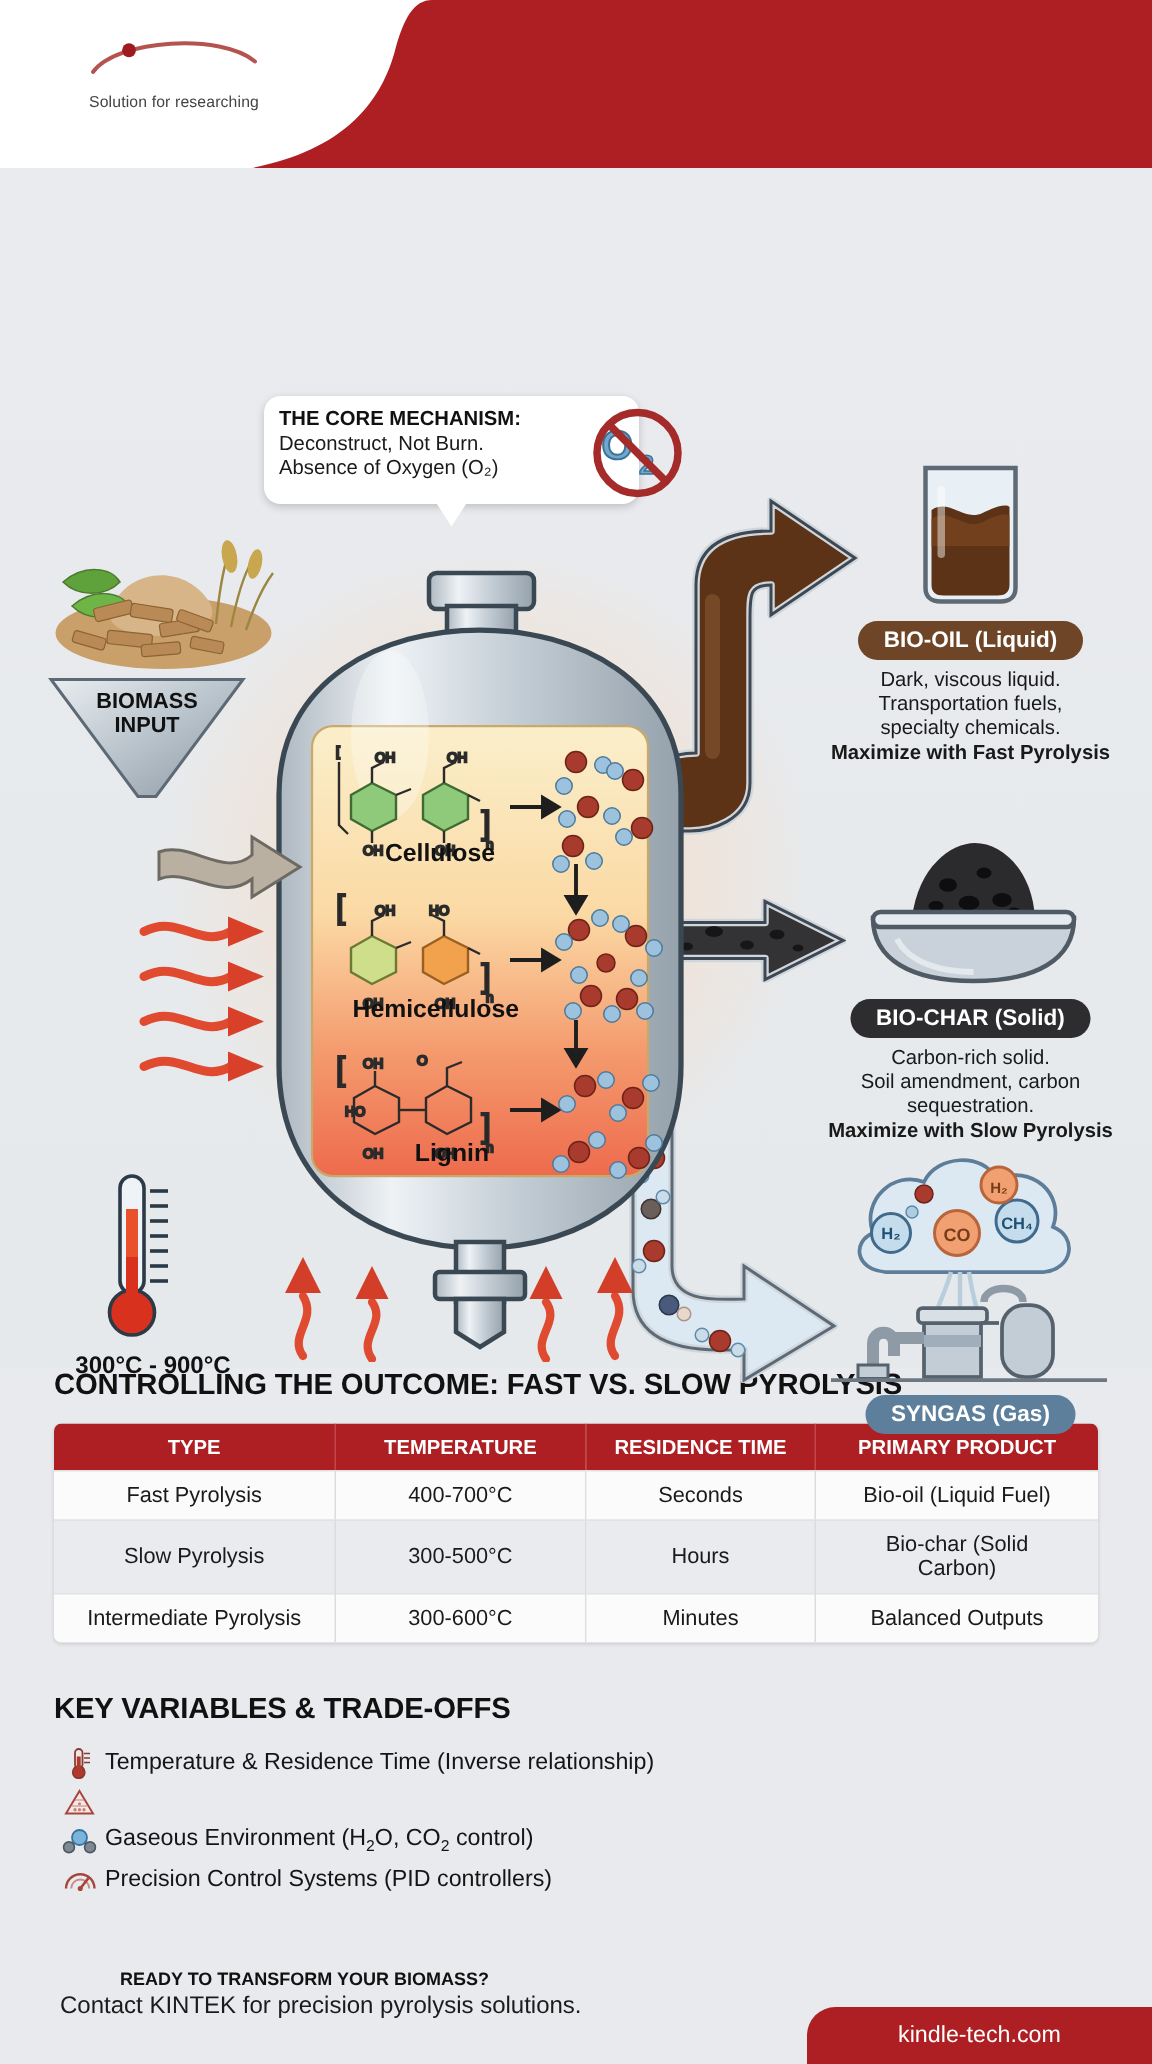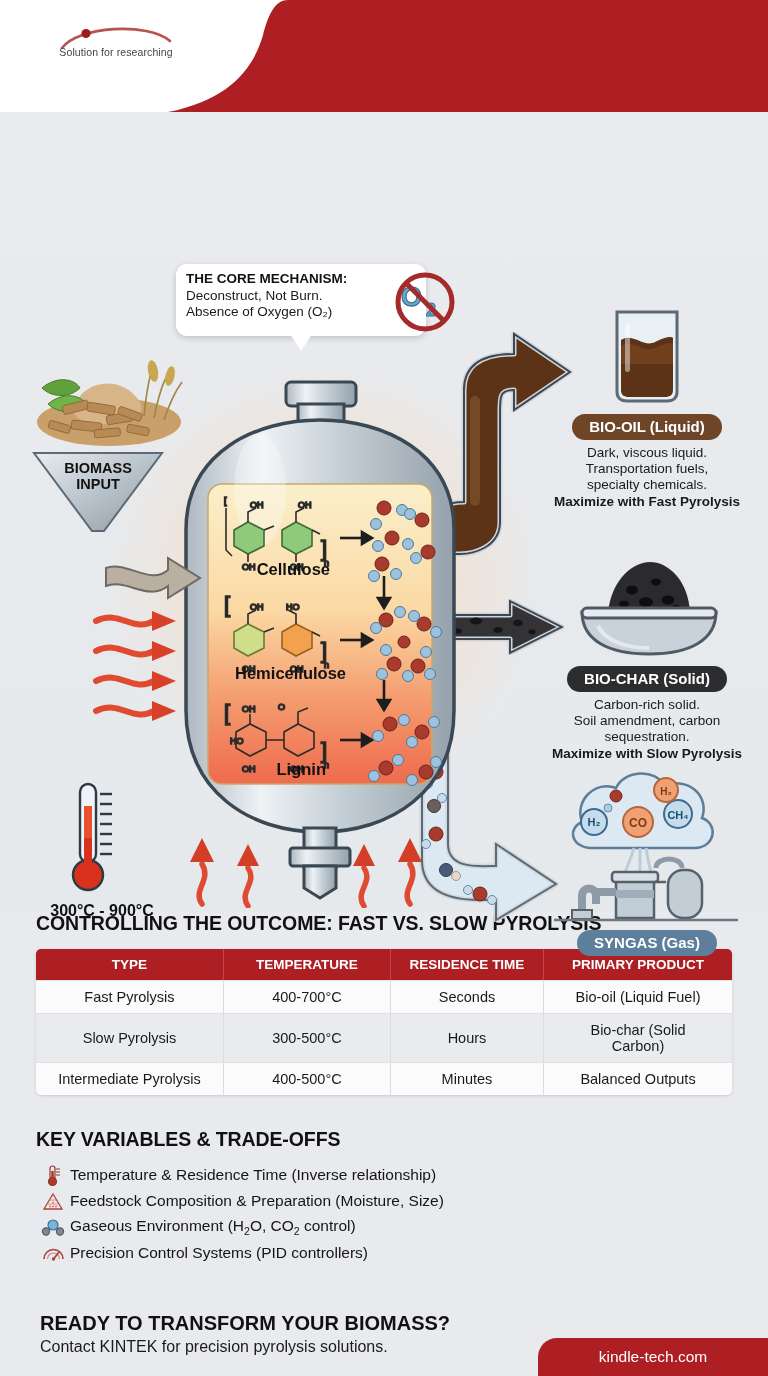--- a/index.html
+++ b/index.html
@@ -20,21 +20,21 @@
     clip-path: path("M 120 0 L 600 0 L 600 112 L 0 112 C 60 100 85 70 95 35 C 101 12 108 0 120 0 Z");
   }
   .header-title {
     position: absolute; left: 215px; top: 18px; width: 545px;
     color: #fff; font-size: 31px; font-weight: bold; line-height: 1.18;
     letter-spacing: .2px; text-align: center;
   }
   .logo-wrap { position: absolute; left: 36px; top: 24px; width: 160px; text-align: center; }
   .logo-arc { width: 120px; height: 26px; margin: 0 auto -4px; display: block; }
   .logo-text { font-size: 31px; font-weight: bold; color: #9E1B20; letter-spacing: .5px; line-height: 1; }
-  .logo-sub { font-size: 10.5px; color: #444; margin-top: 0; letter-spacing: .1px; }
+  .logo-sub { font-size: 10.5px; color: #444; margin-top: 16px; letter-spacing: .1px; }
 
   
   .diagram { position: relative; width: 768px; height: 800px; background: linear-gradient(180deg,#e9ebee 0%,#e6e9ec 100%); }
   .glow {
     position: absolute; left: 110px; top: 255px; width: 430px; height: 430px;
     background: radial-gradient(circle, rgba(255,190,140,.55) 0%, rgba(255,214,175,.30) 45%, rgba(233,235,238,0) 72%);
     border-radius: 50%;
   }
 
   
@@ -122,21 +122,21 @@
   .kv-sec { position: absolute; left: 0; top: 1128px; width: 768px; padding: 0 36px; }
   .kv-list { margin-top: 11px; }
   .kv-item { display: flex; align-items: center; height: 26px; }
   .kv-ico { width: 34px; height: 22px; display: flex; align-items: center; justify-content: center; flex: 0 0 34px; }
   .kv-text { font-size: 15.5px; color: #151515; }
   .kv-text sub { font-size: 10.5px; }
 
   
   .footer { position: absolute; left: 0; top: 1300px; width: 768px; height: 76px; }
   .foot-txt { position: absolute; left: 40px; top: 12px; }
-  .foot-h { font-size: 20px; font-weight: bold; color: #111; }
+  .foot-h { font-size: 12px; font-weight: bold; color: #111; margin-left: 40px; }
   .foot-s { font-size: 16px; color: #1b1b1b; margin-top: 3px; }
   .foot-red {
     position: absolute; right: 0; top: 38px; width: 230px; height: 38px; background: #AE1F24;
     border-top-left-radius: 19px; display: flex; align-items: center; justify-content: center;
   }
   .foot-url { color: #fff; font-size: 15.5px; }
 </style>
 </head>
 <body>
 
@@ -553,21 +553,21 @@
         <td>Bio-oil (Liquid Fuel)</td>
       </tr>
       <tr class="alt">
         <td>Slow Pyrolysis</td>
         <td>300-500°C</td>
         <td>Hours</td>
         <td>Bio-char (Solid Carbon)</td>
       </tr>
       <tr>
         <td>Intermediate Pyrolysis</td>
-        <td>400-500°C</td>
+        <td>300-600°C</td>
         <td>Minutes</td>
         <td>Balanced Outputs</td>
       </tr>
     </tbody>
   </table>
 </div>
 
 <div class="kv-sec">
   <div class="section-title">KEY VARIABLES &amp; TRADE-OFFS</div>
   <div class="kv-list">
@@ -597,21 +597,20 @@
               <line x1="8" y1="8" x2="14" y2="8"></line>
             </g>
           <g fill="#C48279">
               <circle cx="8" cy="14.5" r="1.1"></circle>
               <circle cx="11" cy="14.5" r="1.1"></circle>
               <circle cx="14" cy="14.5" r="1.1"></circle>
               <circle cx="11" cy="10.5" r="1"></circle>
             </g>
         </svg>
       </span>
-      <span class="kv-text">Feedstock Composition &amp; Preparation (Moisture, Size)</span>
     </div>
 
     <div class="kv-item">
       <span class="kv-ico">
         <svg width="24" height="17" viewBox="0 0 24 17">
           <line x1="5" y1="12" x2="12" y2="6" stroke="#6b7785" stroke-width="1.6"></line>
           <line x1="12" y1="6" x2="19" y2="12" stroke="#6b7785" stroke-width="1.6"></line>
           <circle cx="12" cy="6" r="5" fill="#79B4DC" stroke="#3d7299" stroke-width="1.2"></circle>
           <circle cx="5" cy="12.5" r="3.6" fill="#7F8994" stroke="#4f5862" stroke-width="1.1"></circle>
           <circle cx="19" cy="12.5" r="3.6" fill="#7F8994" stroke="#4f5862" stroke-width="1.1"></circle>

